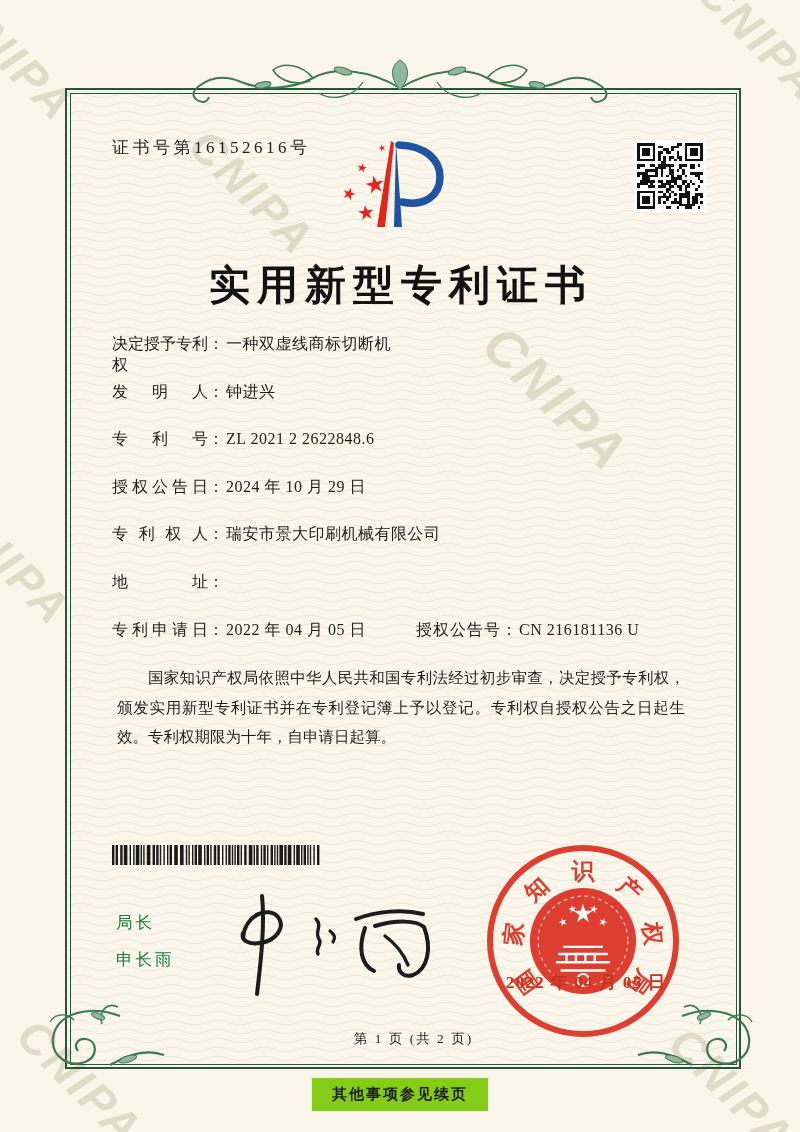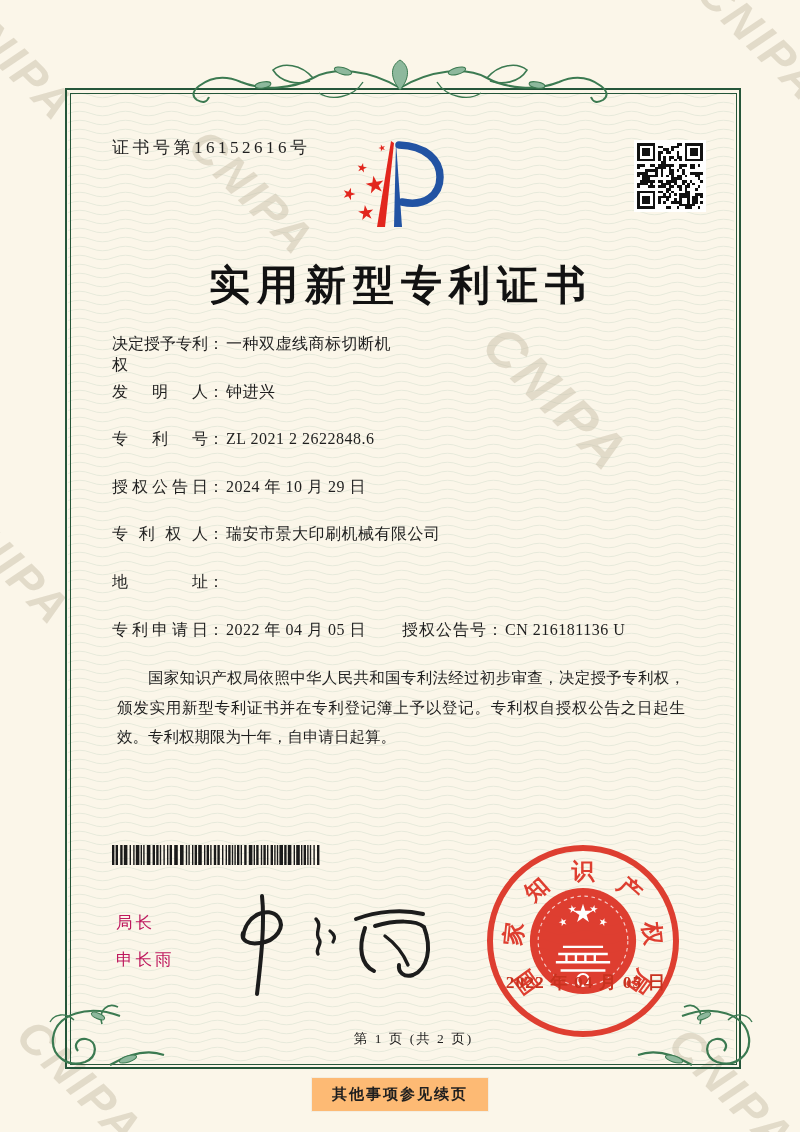--- a/index.html
+++ b/index.html
@@ -23,38 +23,38 @@
   .cert-no{left:112px;top:136px;font-size:17px;letter-spacing:3.5px;}
   .qr{left:634px;top:140px;width:72px;height:72px;background:#fff;padding:3px;box-sizing:border-box;}
   .logo{left:338px;top:130px;width:124px;height:108px;}
   .title{left:65px;top:238px;width:672px;text-align:center;font-size:41px;font-weight:bold;
          letter-spacing:7px;color:#121212;margin-top:20px;}
   .fields{left:112px;top:334px;width:580px;}
   .field-row{display:flex;align-items:baseline;height:47.6px;font-size:16px;}
   .f-label{display:inline-block;width:6em;text-align:justify;text-align-last:justify;}
   .f-colon{margin:0 2px 0 0;}
   .f-value{letter-spacing:.5px;}
-  .f-label2{margin-left:36px;letter-spacing:1px;}
+  .f-label2{margin-left:50px;letter-spacing:1px;}
   .paragraphs{left:110px;top:656px;width:582px;font-size:15.5px;line-height:29.5px;text-align:justify;}
   .paragraphs p{margin:7px;text-indent:2em;}
   .barcode{left:112px;top:845px;width:212px;height:20px;}
   .director{left:116px;top:904px;font-family:"Liberation Sans","DejaVu Sans",sans-serif;
-            font-size:16.5px;letter-spacing:3px;line-height:37px;color:#be185d;}
+            font-size:16.5px;letter-spacing:3px;line-height:37px;color:#15803d;}
   .signature{left:215px;top:886px;width:235px;height:115px;}
   .seal{left:487px;top:845px;width:192px;height:192px;border-radius:50%;
         border:6.5px solid var(--seal-red);box-sizing:border-box;opacity:.95;z-index:3;}
   .seal-char{position:absolute;left:50%;top:50%;width:26px;margin-left:-13px;margin-top:-13px;
              height:26px;text-align:center;font-size:23px;font-weight:bold;color:var(--seal-red);
              font-family:"Liberation Serif","DejaVu Serif",serif;}
   .emblem{position:absolute;left:50%;top:50%;transform:translate(-50%,-50%);width:118px;height:118px;}
   .seal-date{left:496px;top:970px;width:180px;text-align:center;font-size:17.5px;color:var(--date-red);
              letter-spacing:1px;font-weight:bold;z-index:4;}
   .page-footer{left:65px;top:1030px;width:697px;text-align:center;font-size:13.5px;letter-spacing:2px;}
   .note-wrap{left:0;top:1078px;width:800px;text-align:center;}
-  .note{display:inline-block;background:#fdba74;padding:7px 20px;font-size:15px;letter-spacing:2px;
+  .note{display:inline-block;background:#84cc16;padding:7px 20px;font-size:15px;letter-spacing:2px;
         font-weight:600;box-shadow:0 0 0 1px rgba(120,110,80,.06);}
   .flourish-top{left:185px;top:58px;width:430px;height:60px;z-index:2;}
   .corner-fl{width:125px;height:78px;z-index:2;}
   svg{display:block;}
 </style>
 </head>
 <body>
 
 <svg class="abs guilloche" viewBox="0 0 666 971" preserveAspectRatio="none">
   <defs>

